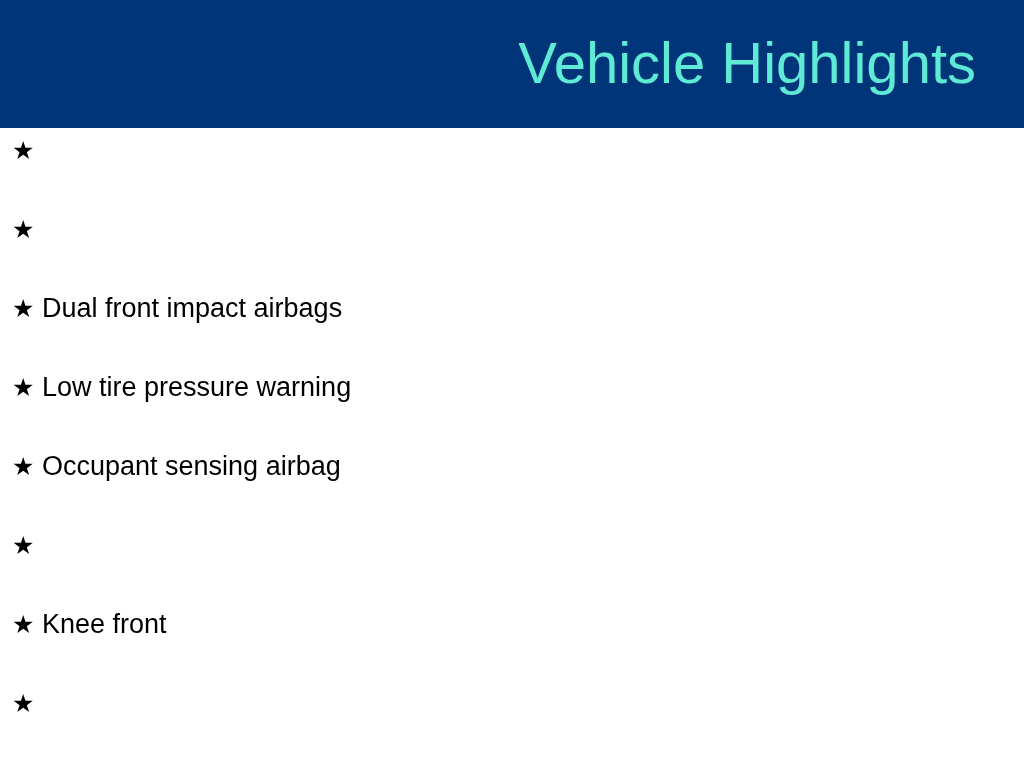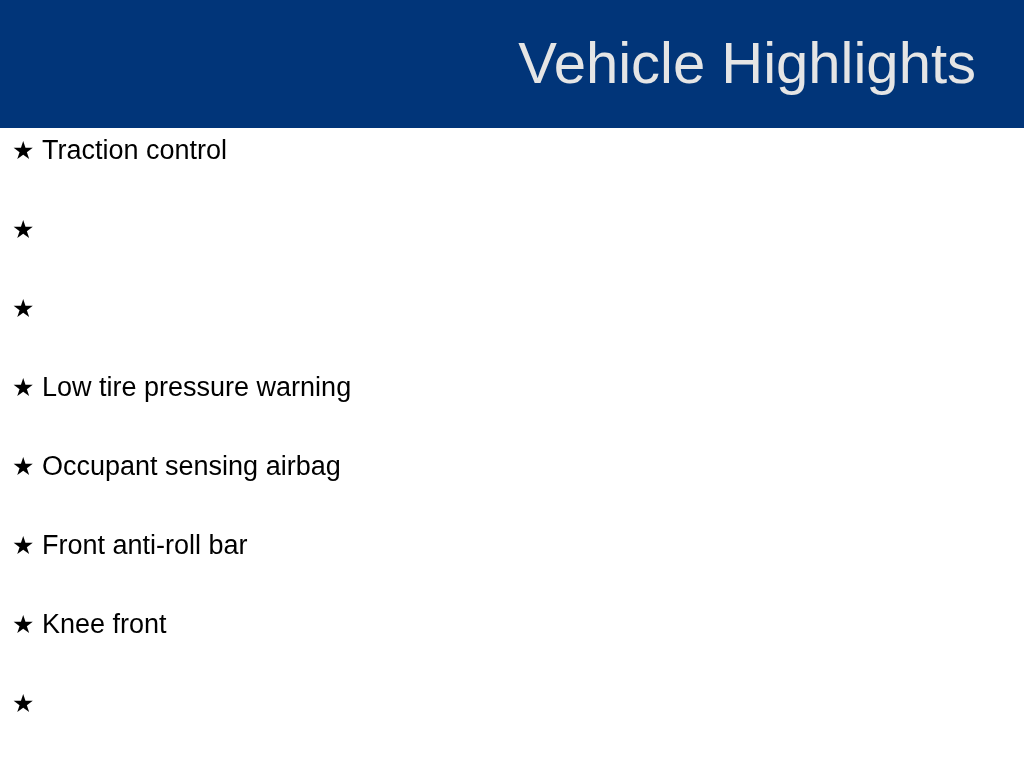--- a/index.html
+++ b/index.html
@@ -25,21 +25,21 @@
     top: 0;
     width: 1024px;
     height: 128px;
     background: #013579;
     box-sizing: border-box;
   }
   .slide-title {
     position: absolute;
     right: 48px;
     top: 28px;
-    color: #e5e5e5;
+    color: #5eead4;
     font-size: 58px;
     line-height: 70px;
     font-weight: normal;
     letter-spacing: 0px;
     white-space: nowrap;
   }
   .feature-list {
     position: absolute;
     left: 0;
     top: 128px;
@@ -77,44 +77,43 @@
 <div class="slide">
 
   <div class="header-band">
     <div class="slide-title">Vehicle Highlights</div>
   </div>
 
   <ul class="feature-list">
 
     <li class="feature-item">
       <span class="bullet-star">★</span>
-      <span class="feature-text">Traction control</span>
     </li>
 
     <li class="feature-item">
       <span class="bullet-star">★</span>
     </li>
 
     <li class="feature-item">
       <span class="bullet-star">★</span>
+      <span class="feature-text">Dual front impact airbags</span>
     </li>
 
     <li class="feature-item">
       <span class="bullet-star">★</span>
       <span class="feature-text">Low tire pressure warning</span>
     </li>
 
     <li class="feature-item">
       <span class="bullet-star">★</span>
       <span class="feature-text">Occupant sensing airbag</span>
     </li>
 
     <li class="feature-item">
       <span class="bullet-star">★</span>
-      <span class="feature-text">Front anti-roll bar</span>
     </li>
 
     <li class="feature-item">
       <span class="bullet-star">★</span>
       <span class="feature-text">Knee front</span>
     </li>
 
     <li class="feature-item">
       <span class="bullet-star">★</span>
     </li>

